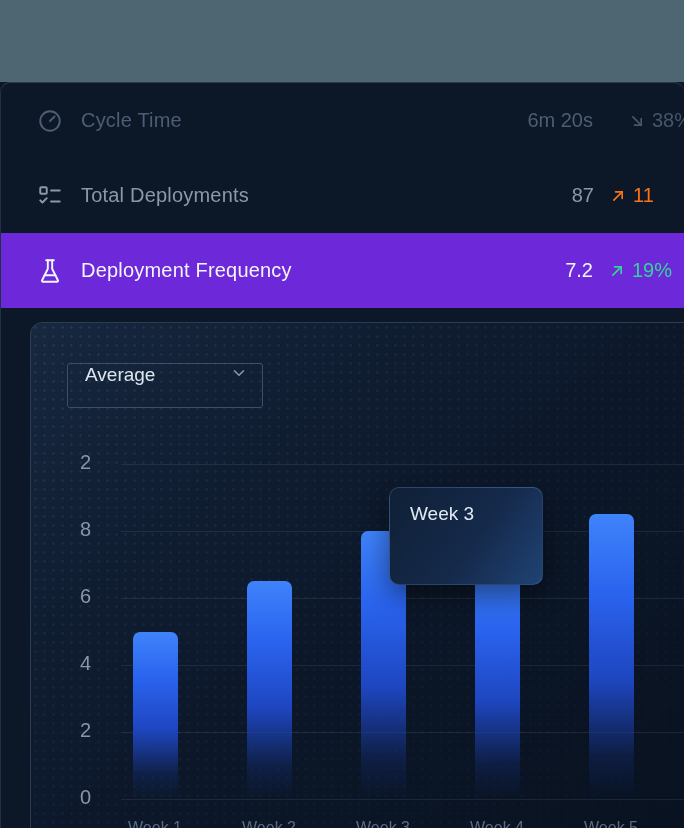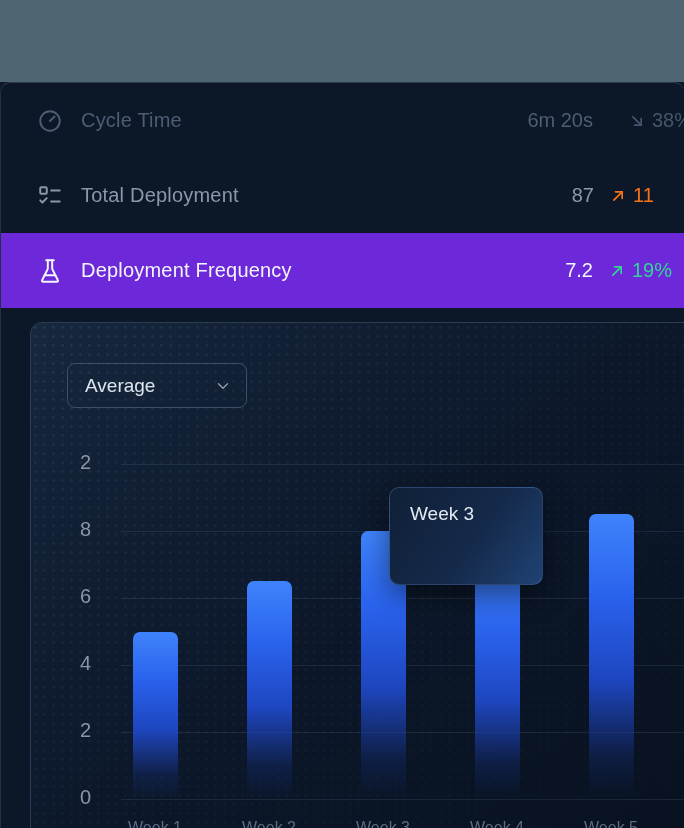--- a/index.html
+++ b/index.html
@@ -40,23 +40,23 @@
     position:absolute;left:30px;top:322px;width:700px;height:560px;
     box-sizing:border-box;border:1px solid #2b3c55;border-radius:12px;
     background-image:
       linear-gradient(140deg, rgba(12,22,40,0) 0%, rgba(10,20,36,.55) 45%, rgba(8,17,31,.95) 100%),
       radial-gradient(circle, rgba(130,160,210,.13) 1px, transparent 1.5px),
       linear-gradient(140deg,#17283f 0%,#0e1c31 55%,#0a1526 100%);
     background-size:auto,9px 9px,auto;
     overflow:hidden;
   }
   .dropdown{
-    position:absolute;left:36px;top:40px;width:180px;height:45px;
-    box-sizing:border-box;border:1px solid #3c4e68;border-radius:8px;
-    display:flex;align-items:center;justify-content:space-between;
+    position:absolute;left:36px;top:40px;width:196px;height:45px;
+    box-sizing:border-box;border:1px solid #3c4e68;border-radius:3px;
+    display:flex;align-items:flex-start;justify-content:space-between;
     padding:0 14px 0 17px;color:#dde6f0;font-size:19px;cursor:pointer;
   }
   .dropdown svg{width:18px;height:18px;}
   .gridline{position:absolute;height:1px;background:rgba(148,170,200,.13);}
   .ytick{position:absolute;width:34px;text-align:right;font-size:20px;color:#8a96a8;}
   .xtick{position:absolute;font-size:16px;color:#5c6c82;transform:translateX(-50%);white-space:nowrap;}
   .bar{
     position:absolute;width:45px;border-radius:7px 7px 0 0;z-index:2;
     background:linear-gradient(180deg,#3f83fb 0%,#2a63ee 28%,#1e46c0 58%,rgba(20,45,118,.38) 85%,rgba(12,26,60,0) 100%);
   }
@@ -97,21 +97,21 @@
 
   <div class="metric-row row-mid">
     <span class="m-icon">
       <svg viewBox="0 0 24 24" fill="none" stroke="currentColor" stroke-width="1.8" stroke-linecap="round" stroke-linejoin="round">
         <rect x="3" y="4" width="6" height="6" rx="1"></rect>
         <path d="m3 16 2 2 4-4"></path>
         <line x1="13" y1="7" x2="21" y2="7"></line>
         <line x1="13" y1="17" x2="21" y2="17"></line>
       </svg>
     </span>
-    <span class="m-label">Total Deployment</span>
+    <span class="m-label">Total Deployments</span>
     <span class="m-value">87</span>
     <span class="m-change">
       <svg viewBox="0 0 24 24" fill="none" stroke="currentColor" stroke-width="2" stroke-linecap="round" stroke-linejoin="round">
         <line x1="7" y1="17" x2="17" y2="7"></line>
           <polyline points="9 7 17 7 17 15"></polyline>
       </svg>
       <span>11</span>
     </span>
   </div>
 

